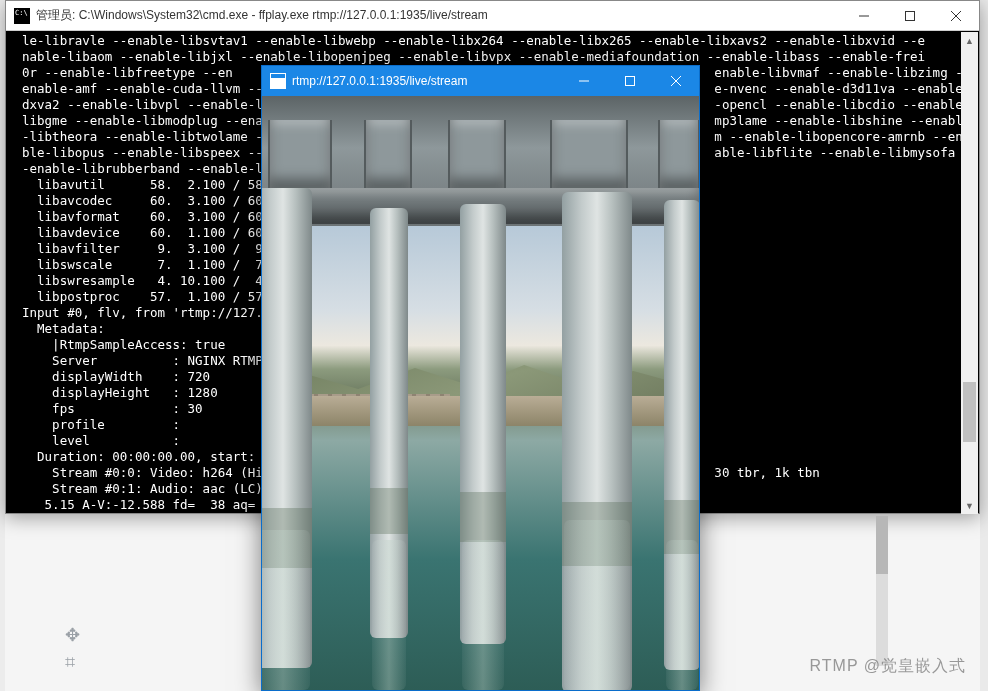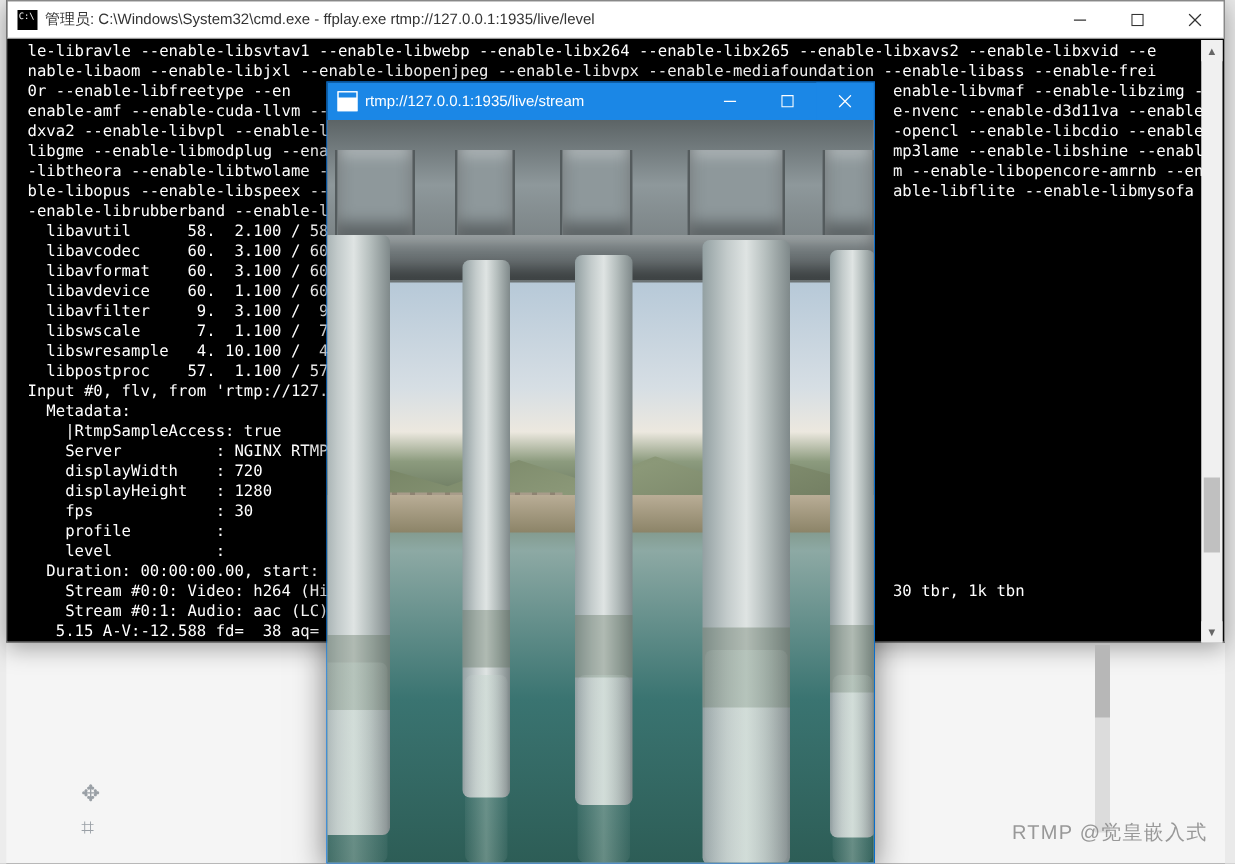--- a/index.html
+++ b/index.html
@@ -164,21 +164,21 @@
 </style>
 </head>
 <body>
 
 <div class="bg-strip"></div>
 <div class="gray-right"></div>
 
 <div class="cmd-window">
   <div class="cmd-titlebar">
     <div class="cmd-icon"></div>
-    <div class="cmd-title">管理员: C:\Windows\System32\cmd.exe - ffplay.exe  rtmp://127.0.0.1:1935/live/level</div>
+    <div class="cmd-title">管理员: C:\Windows\System32\cmd.exe - ffplay.exe  rtmp://127.0.0.1:1935/live/stream</div>
     <div class="win-buttons">
       <div class="win-btn">
         <svg>
             <line x1="0" y1="5" x2="10" y2="5"></line>
           </svg>
       </div>
       <div class="win-btn">
         <svg>
             <rect x="0.5" y="0.5" width="9" height="9"></rect>
           </svg>

